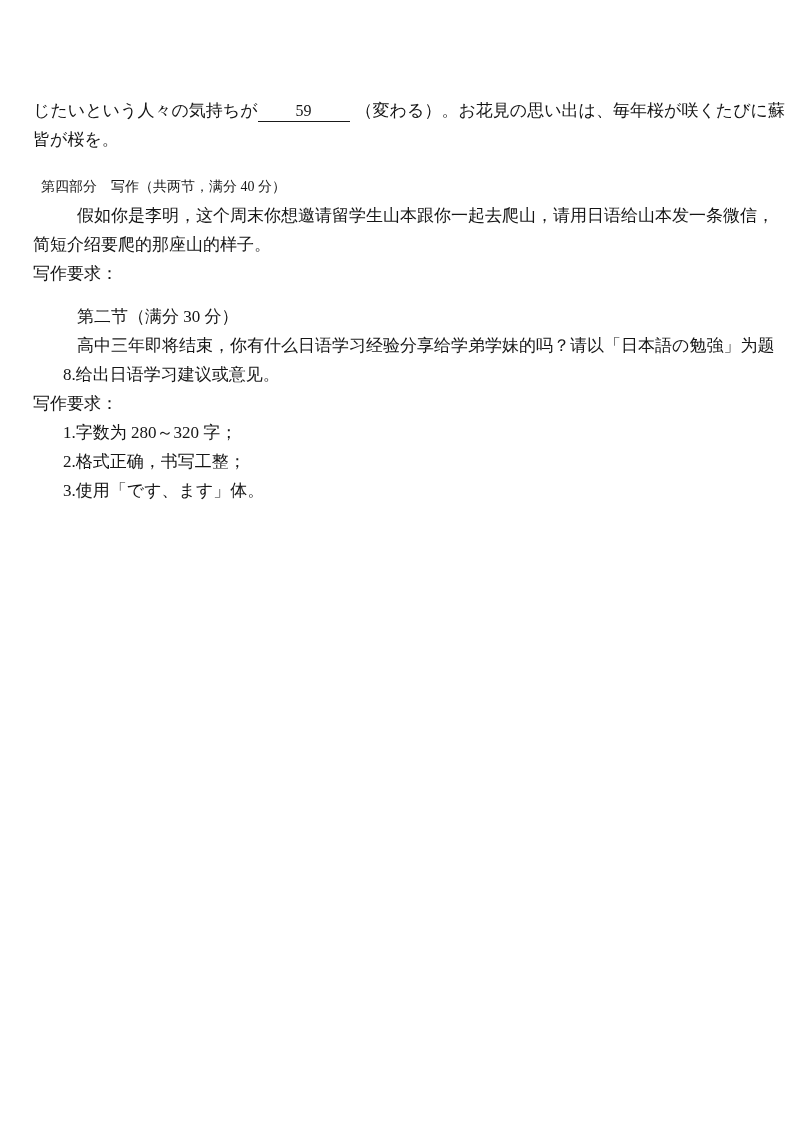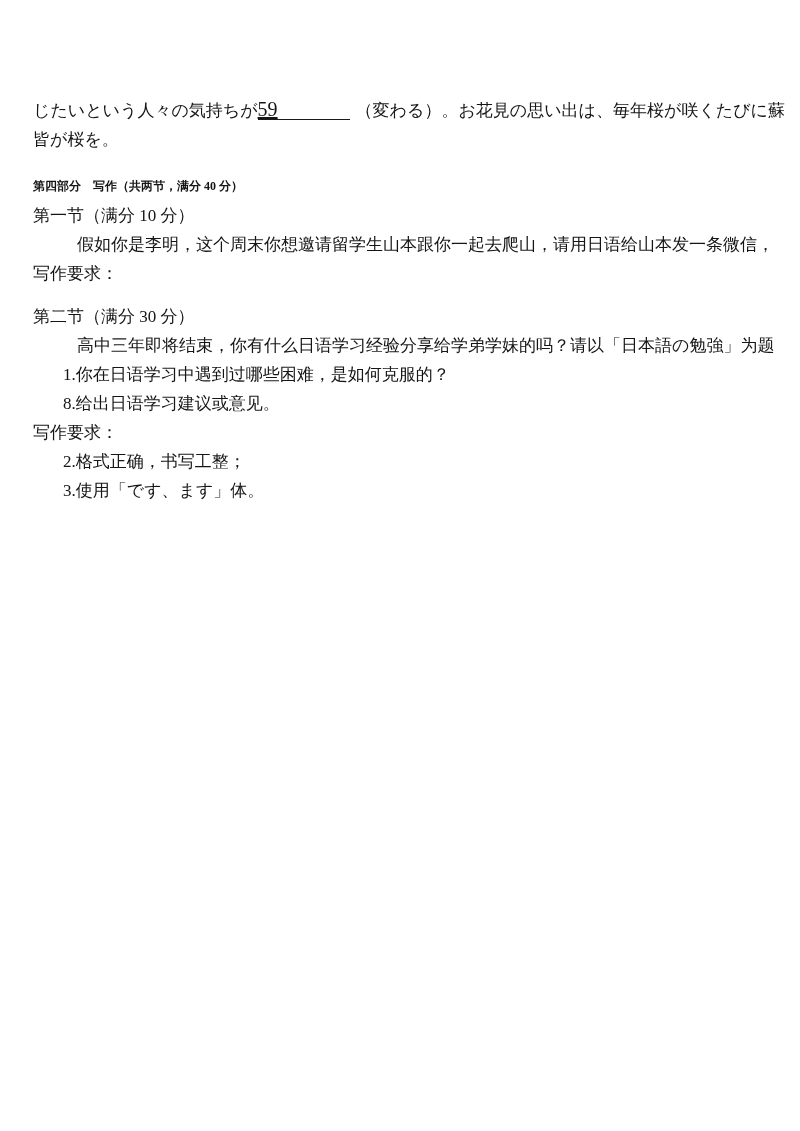--- a/index.html
+++ b/index.html
@@ -19,57 +19,58 @@
     font-size: 17px;
     line-height: 29px;
   }
   .line {
     white-space: nowrap;
     height: 29px;
   }
   .indent-sm { text-indent: 30px; }
   .indent-lg { text-indent: 44px; }
   .section-title {
-    font-weight: bold;
-    font-size: 12px;
+    font-weight: normal;
+    font-size: 14px;
     margin-top: 18px;
+    margin-left: 8px;
   }
-  .gap-before { margin-top: 14px; }
+  .gap-before { margin-top: 14px; margin-left: 44px; }
   .blank {
     display: inline-block;
     min-width: 92px;
+    text-align: center;
     border-bottom: 1.5px solid #1a1a1a;
     line-height: 20px;
-    font-size: 20px;
+    font-size: 16px;
     vertical-align: baseline;
-    text-decoration: underline;
   }
   .sp-after { margin-right: 6px; }
   .req-inline .req-item { margin-right: 28px; }
   .req-inline .req-item:last-child { margin-right: 0; }
 </style>
 </head>
 <body>
 
 <div class="page">
   <div class="content">
 
     <div class="line">
       <span>じたいという人々の気持ちが</span><span class="blank sp-after">59</span><span>（変わる）。お花見の思い出は、毎年桜が咲くたびに蘇</span>
     </div>
     <div class="line">皆が桜を。</div>
 
     <div class="line section-title">第四部分　写作（共两节，满分 40 分）</div>
 
-    <div class="line">第一节（满分 10 分）</div>
     <div class="line indent-lg">假如你是李明，这个周末你想邀请留学生山本跟你一起去爬山，请用日语给山本发一条微信，</div>
+    <div class="line">简短介绍要爬的那座山的样子。</div>
     <div class="line">写作要求：</div>
 
     <div class="line gap-before">第二节（满分 30 分）</div>
     <div class="line indent-lg">高中三年即将结束，你有什么日语学习经验分享给学弟学妹的吗？请以「日本語の勉強」为题</div>
-    <div class="line indent-sm">1.你在日语学习中遇到过哪些困难，是如何克服的？</div>
     <div class="line indent-sm">8.给出日语学习建议或意见。</div>
     <div class="line">写作要求：</div>
+    <div class="line indent-sm">1.字数为 280～320 字；</div>
     <div class="line indent-sm">2.格式正确，书写工整；</div>
     <div class="line indent-sm">3.使用「です、ます」体。</div>
 
   </div>
 </div>
 
 </body></html>

